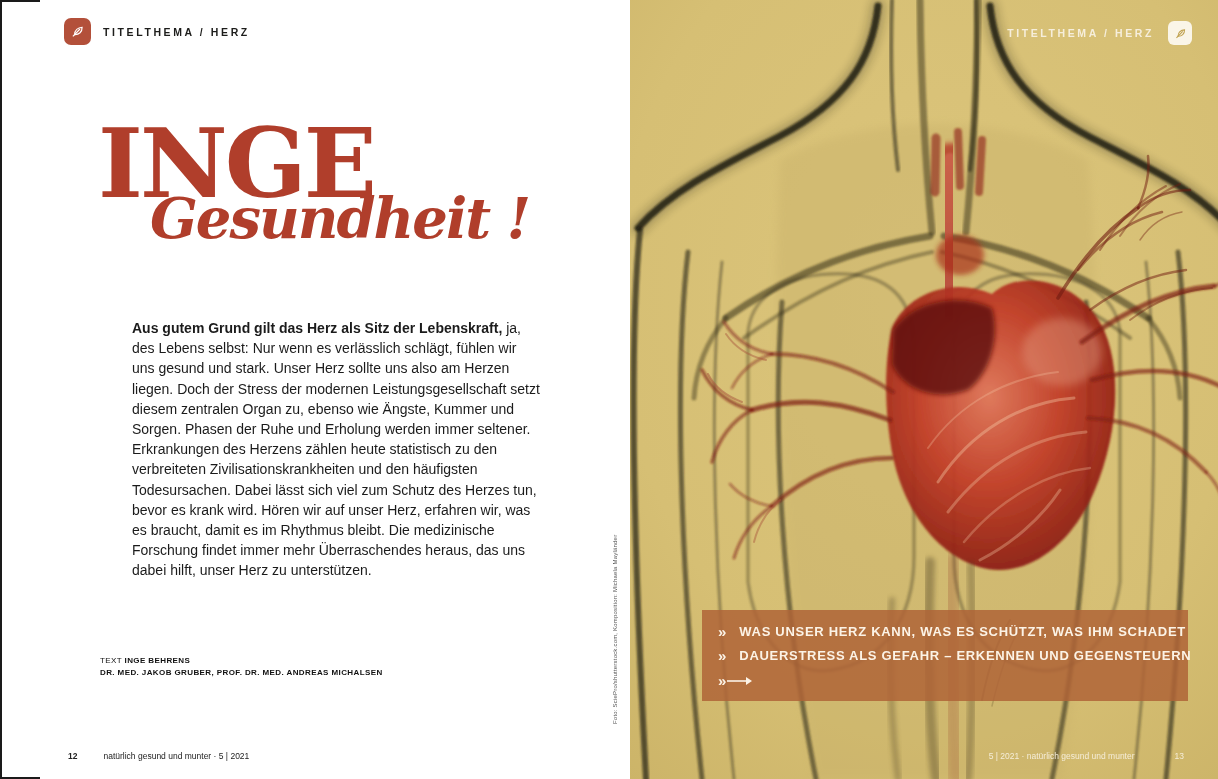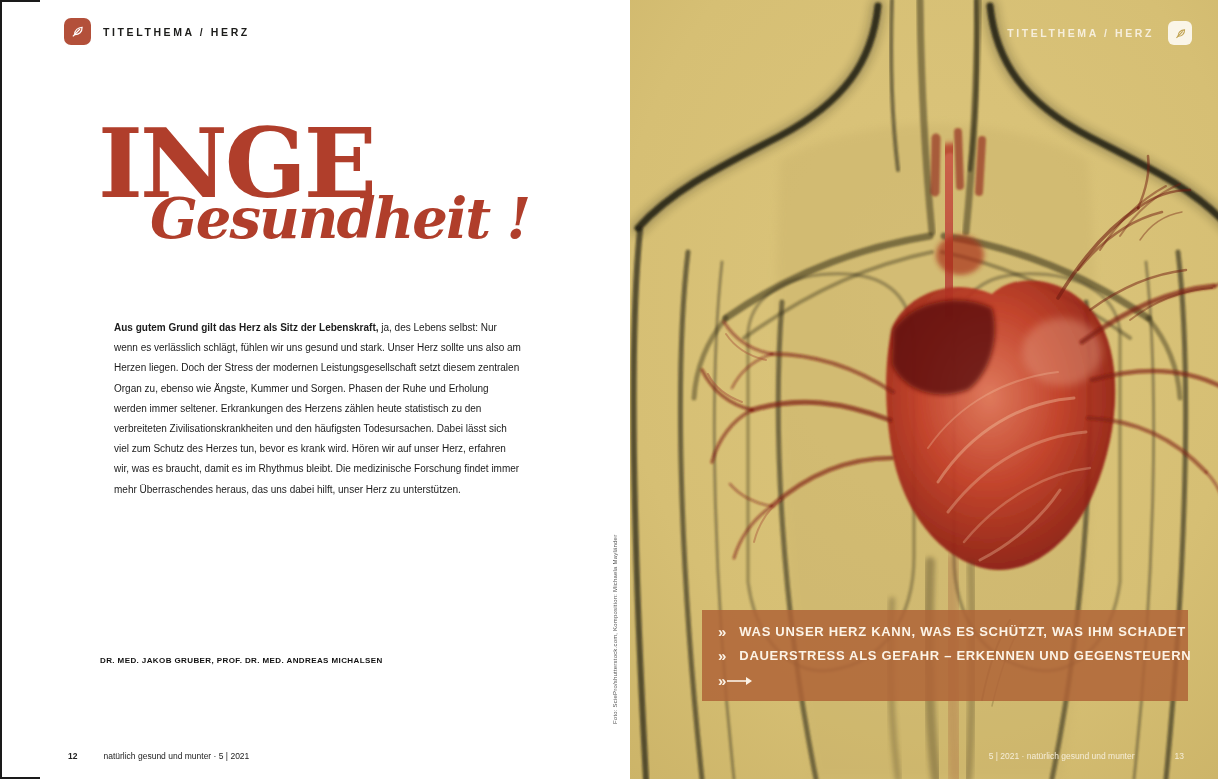--- a/index.html
+++ b/index.html
@@ -17,22 +17,22 @@
                 display:flex; align-items:center; justify-content:center; }
   .kicker-left .kicker-label { margin-left:12px; font-size:10.5px; font-weight:bold;
                 letter-spacing:2.6px; color:#1d1d1b; }
 
   .headline { position:absolute; left:58px; top:116px; color:#b03e2b;
               font-family:"DejaVu Serif", serif; }
   .headline .line1 { font-size:96px; font-weight:bold; letter-spacing:-3px; line-height:1; }
   .headline .line2 { font-size:56px; font-weight:bold; font-style:italic;
                      margin-left:52px; margin-top:-22px; letter-spacing:-2px; line-height:1; }
 
-  .intro { position:absolute; left:74px; top:318px; width:408px;
-           font-size:10px; line-height:20.2px; color:#1b1b1b; }
+  .intro { position:absolute; left:92px; top:318px; width:408px;
+           font-size:14px; line-height:20.2px; color:#1b1b1b; }
   .intro strong { font-weight:bold; }
 
   .credits { position:absolute; left:60px; top:655px; font-size:8px; line-height:12px;
              letter-spacing:.4px; color:#111; }
   .credits .lbl { font-weight:normal; }
   .credits strong { font-weight:bold; }
 
   .footer-left { position:absolute; left:28px; top:751px; font-size:8.5px; color:#222;
                  display:flex; align-items:flex-end; }
   .footer-left .pagenum { font-weight:bold; }
@@ -87,20 +87,24 @@
       <div class="line1">INGE</div>
       <div class="line2">Gesundheit !</div>
     </h1>
 
     <p class="intro">
       <strong>Aus gutem Grund gilt das Herz als Sitz der Lebenskraft,</strong>
       <span>ja, des Lebens selbst: Nur wenn es verlässlich schlägt, fühlen wir uns gesund und stark. Unser Herz sollte uns also am Herzen liegen. Doch der Stress der modernen Leistungsgesellschaft setzt diesem zentralen Organ zu, ebenso wie Ängste, Kummer und Sorgen. Phasen der Ruhe und Erholung werden immer seltener. Erkrankungen des Herzens zählen heute statistisch zu den verbreiteten Zivilisationskrankheiten und den häufigsten Todesursachen. Dabei lässt sich viel zum Schutz des Herzes tun, bevor es krank wird. Hören wir auf unser Herz, erfahren wir, was es braucht, damit es im Rhythmus bleibt. Die medizinische Forschung findet immer mehr Überraschendes heraus, das uns dabei hilft, unser Herz zu unterstützen.</span>
     </p>
 
     <div class="credits">
+      <div>
+        <span class="lbl">TEXT</span>
+        <strong>INGE BEHRENS</strong>
+      </div>
       <div>
         <strong>DR. MED. JAKOB GRUBER, PROF. DR. MED. ANDREAS MICHALSEN</strong>
       </div>
     </div>
 
     <div class="footer-left">
       <span class="pagenum">12</span>
       <span class="mag">natürlich gesund und munter · 5 | 2021</span>
     </div>
 

